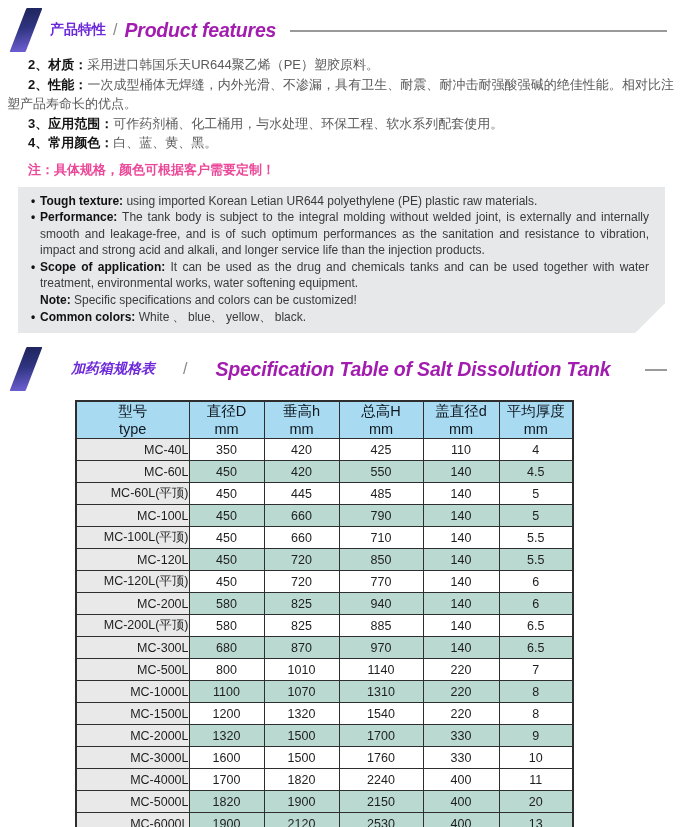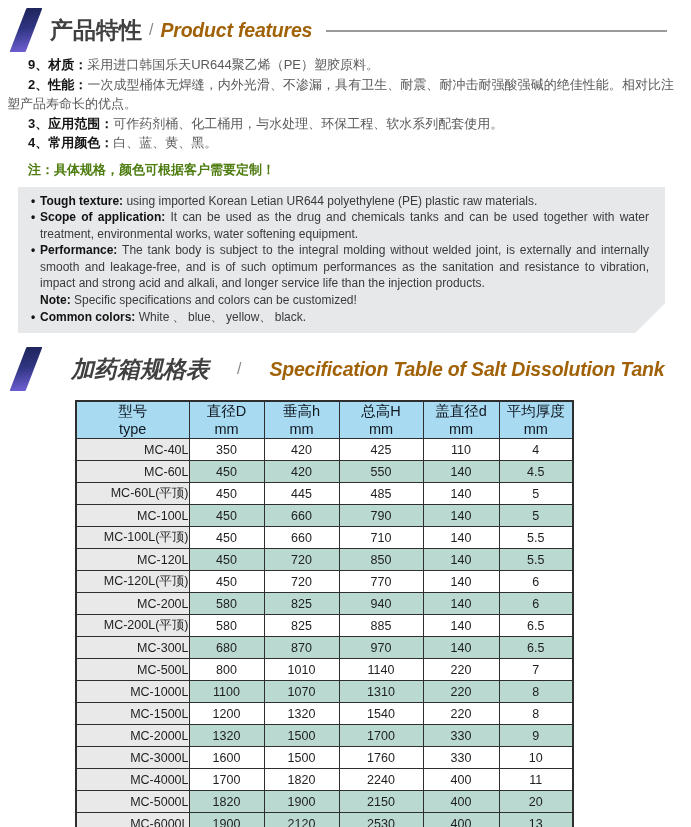--- a/index.html
+++ b/index.html
@@ -19,31 +19,31 @@
     font-family:"Liberation Sans","DejaVu Sans",sans-serif;color:#222;
   }
 
   
   .sec-header{display:flex;align-items:center;margin:7px 0 0 8px;height:46px;}
   .slash-icon{
     width:16px;height:44px;flex:0 0 16px;
     background:linear-gradient(170deg,var(--accent-dark) 5%,#2f3480 45%,var(--accent-purple) 95%);
     transform:skewX(-21deg);margin:0 16px 0 10px;border-radius:1px;
   }
-  .title-zh{font-size:23px;font-weight:bold;color:#404040;white-space:nowrap;}
+  .title-zh{font-size:14px;font-weight:bold;color:#6d28d9;white-space:nowrap;}
   .title-zh.italic{font-style:italic;}
   .title-sep{font-size:16px;color:#8a8a8a;margin:0 7px;font-weight:normal;}
-  .title-en{font-size:19.5px;font-weight:bold;font-style:italic;color:#a16207;white-space:nowrap;letter-spacing:-0.2px;}
+  .title-en{font-size:19.5px;font-weight:bold;font-style:italic;color:#a21caf;white-space:nowrap;letter-spacing:-0.2px;}
   .rule{flex:1;height:2px;background:var(--rule-gray);margin:2px 24px 0 14px;}
 
   
   .features{margin:2px 0 0 7px;width:667px;font-size:13px;line-height:19.5px;color:#5a5a5a;}
   .features p{margin:0;text-indent:21px;text-align:justify;}
   .features p strong{color:#141414;font-weight:bold;}
-  .cn-note{margin:8px 0 0 28px;font-size:13px;font-weight:bold;color:#4d7c0f;}
+  .cn-note{margin:8px 0 0 28px;font-size:13px;font-weight:bold;color:#ec4899;}
 
   
   .graybox{
     margin:8px 0 0 18px;width:647px;background:var(--box-bg);
     clip-path:polygon(0 0,100% 0,100% calc(100% - 30px),calc(100% - 30px) 100%,0 100%);
     padding:6px 16px 8px 13px;
     font-size:12px;line-height:16.6px;color:#3a3a3a;
   }
   .bullet-line{text-align:justify;padding-left:9px;position:relative;}
   .bullet-line::before{content:"\2022";position:absolute;left:0;top:0;color:#111;font-weight:bold;}
@@ -69,33 +69,33 @@
 
   <div class="sec-header">
     <span class="slash-icon"></span>
     <span class="title-zh">产品特性</span>
     <span class="title-sep">/</span>
     <span class="title-en">Product features</span>
     <span class="rule"></span>
   </div>
 
   <div class="features">
-      <p><strong>9、材质：</strong>采用进口韩国乐天UR644聚乙烯（PE）塑胶原料。</p>
+      <p><strong>2、材质：</strong>采用进口韩国乐天UR644聚乙烯（PE）塑胶原料。</p>
       <p><strong>2、性能：</strong>一次成型桶体无焊缝，内外光滑、不渗漏，具有卫生、耐震、耐冲击耐强酸强碱的绝佳性能。相对比注塑产品寿命长的优点。</p>
       <p><strong>3、应用范围：</strong>可作药剂桶、化工桶用，与水处理、环保工程、软水系列配套使用。</p>
       <p><strong>4、常用颜色：</strong>白、蓝、黄、黑。</p>
     </div>
 
   <p class="cn-note">注：具体规格，颜色可根据客户需要定制！</p>
 
   <div class="graybox">
     <div>
         <div class="bullet-line"><strong>Tough texture:</strong> using imported Korean Letian UR644 polyethylene (PE) plastic raw materials.</div>
+        <div class="bullet-line"><strong>Performance:</strong> The tank body is subject to the integral molding without welded joint, is externally and internally smooth and leakage-free, and is of such optimum performances as the sanitation and resistance to vibration, impact and strong acid and alkali, and longer service life than the injection products.</div>
         <div class="bullet-line"><strong>Scope of application:</strong> It can be used as the drug and chemicals tanks and can be used together with water treatment, environmental works, water softening equipment.</div>
-        <div class="bullet-line"><strong>Performance:</strong> The tank body is subject to the integral molding without welded joint, is externally and internally smooth and leakage-free, and is of such optimum performances as the sanitation and resistance to vibration, impact and strong acid and alkali, and longer service life than the injection products.</div>
         <div class="bullet-line no-bullet"><strong>Note:</strong> Specific specifications and colors can be customized!</div>
         <div class="bullet-line"><strong>Common colors:</strong> White 、 blue、 yellow、 black.</div>
       </div>
   </div>
 
   <div class="sec-header" style="margin-top:13px;gap:21px;">
     <span class="slash-icon"></span>
     <span class="title-zh italic">加药箱规格表</span>
     <span class="title-sep">/</span>
     <span class="title-en">Specification Table of Salt Dissolution Tank</span>

